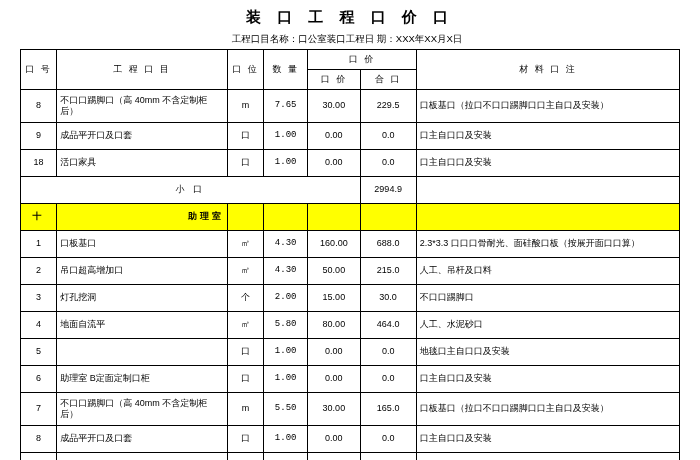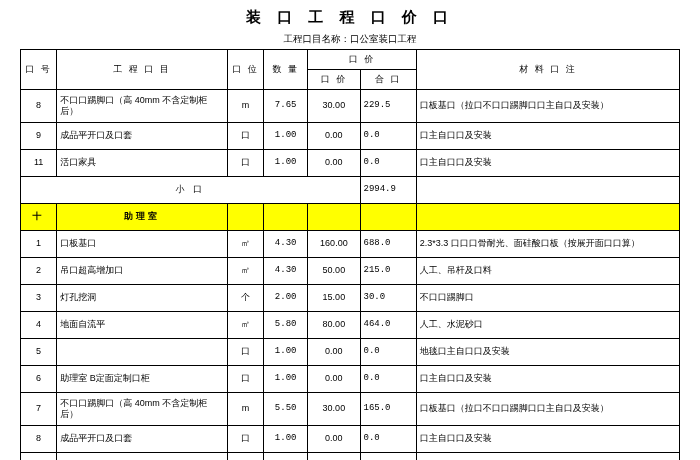--- a/index.html
+++ b/index.html
@@ -66,21 +66,21 @@
   .c-qty   { width: 44px;  text-align: center; }
   .c-price { width: 52px;  text-align: center; }
   .c-total { width: 56px;  text-align: center; }
   .c-note  { width: 262px; text-align: left; }
 
   td.num   { text-align: center; }
   td.item  { text-align: left; padding-left: 5px; }
   td.unit  { text-align: center; }
   td.qty   { text-align: center; font-family: Liberation Mono, monospace; }
   td.price { text-align: center; }
-  td.total { text-align: left; font-family: Liberation Mono, monospace; }
+  td.total { text-align: center; }
   td.note  { text-align: left; padding-left: 5px; }
 
   tr.data-row td { height: 22px; }
   tr.tall td { height: 28px; }
   tr.subtotal td { height: 22px; }
   td.subtotal-label {
     text-align: center;
     letter-spacing: 3px;
   }
   tr.section-row td {
@@ -94,20 +94,23 @@
 </head>
 <body>
 
 <div class="page">
 
   <div class="doc-title">装 口 工 程 口 价 口</div>
 
   <div class="meta-row">
     <div class="meta-left">
       <span>工程口目名称</span><span>：口公室装口工程</span>
+    </div>
+    <div class="meta-right">
+      <span>日 期：</span><span>XXX年XX月X日</span>
     </div>
   </div>
 
   <table class="sheet">
     <colgroup>
       <col class="c-num">
         <col class="c-item">
         <col class="c-unit">
         <col class="c-qty">
         <col class="c-price">
@@ -144,38 +147,38 @@
         <td class="num">9</td>
         <td class="item">成品平开口及口套</td>
         <td class="unit">口</td>
         <td class="qty">1.00</td>
         <td class="price">0.00</td>
         <td class="total">0.0</td>
         <td class="note">口主自口口及安装</td>
       </tr>
 
       <tr class="data-row">
-        <td class="num">11</td>
+        <td class="num">18</td>
         <td class="item">活口家具</td>
         <td class="unit">口</td>
         <td class="qty">1.00</td>
         <td class="price">0.00</td>
         <td class="total">0.0</td>
         <td class="note">口主自口口及安装</td>
       </tr>
 
       <tr class="subtotal">
         <td class="subtotal-label" colspan="5">小 口</td>
         <td class="total">2994.9</td>
         <td class="note"></td>
       </tr>
 
       <tr class="section-row">
         <td class="num">十</td>
-        <td class="item" style="text-align:center;">助理室</td>
+        <td class="item" style="text-align:right;">助理室</td>
         <td class="unit"></td>
         <td class="qty"></td>
         <td class="price"></td>
         <td class="total"></td>
         <td class="note"></td>
       </tr>
 
       <tr class="data-row">
         <td class="num">1</td>
         <td class="item">口板基口</td>

